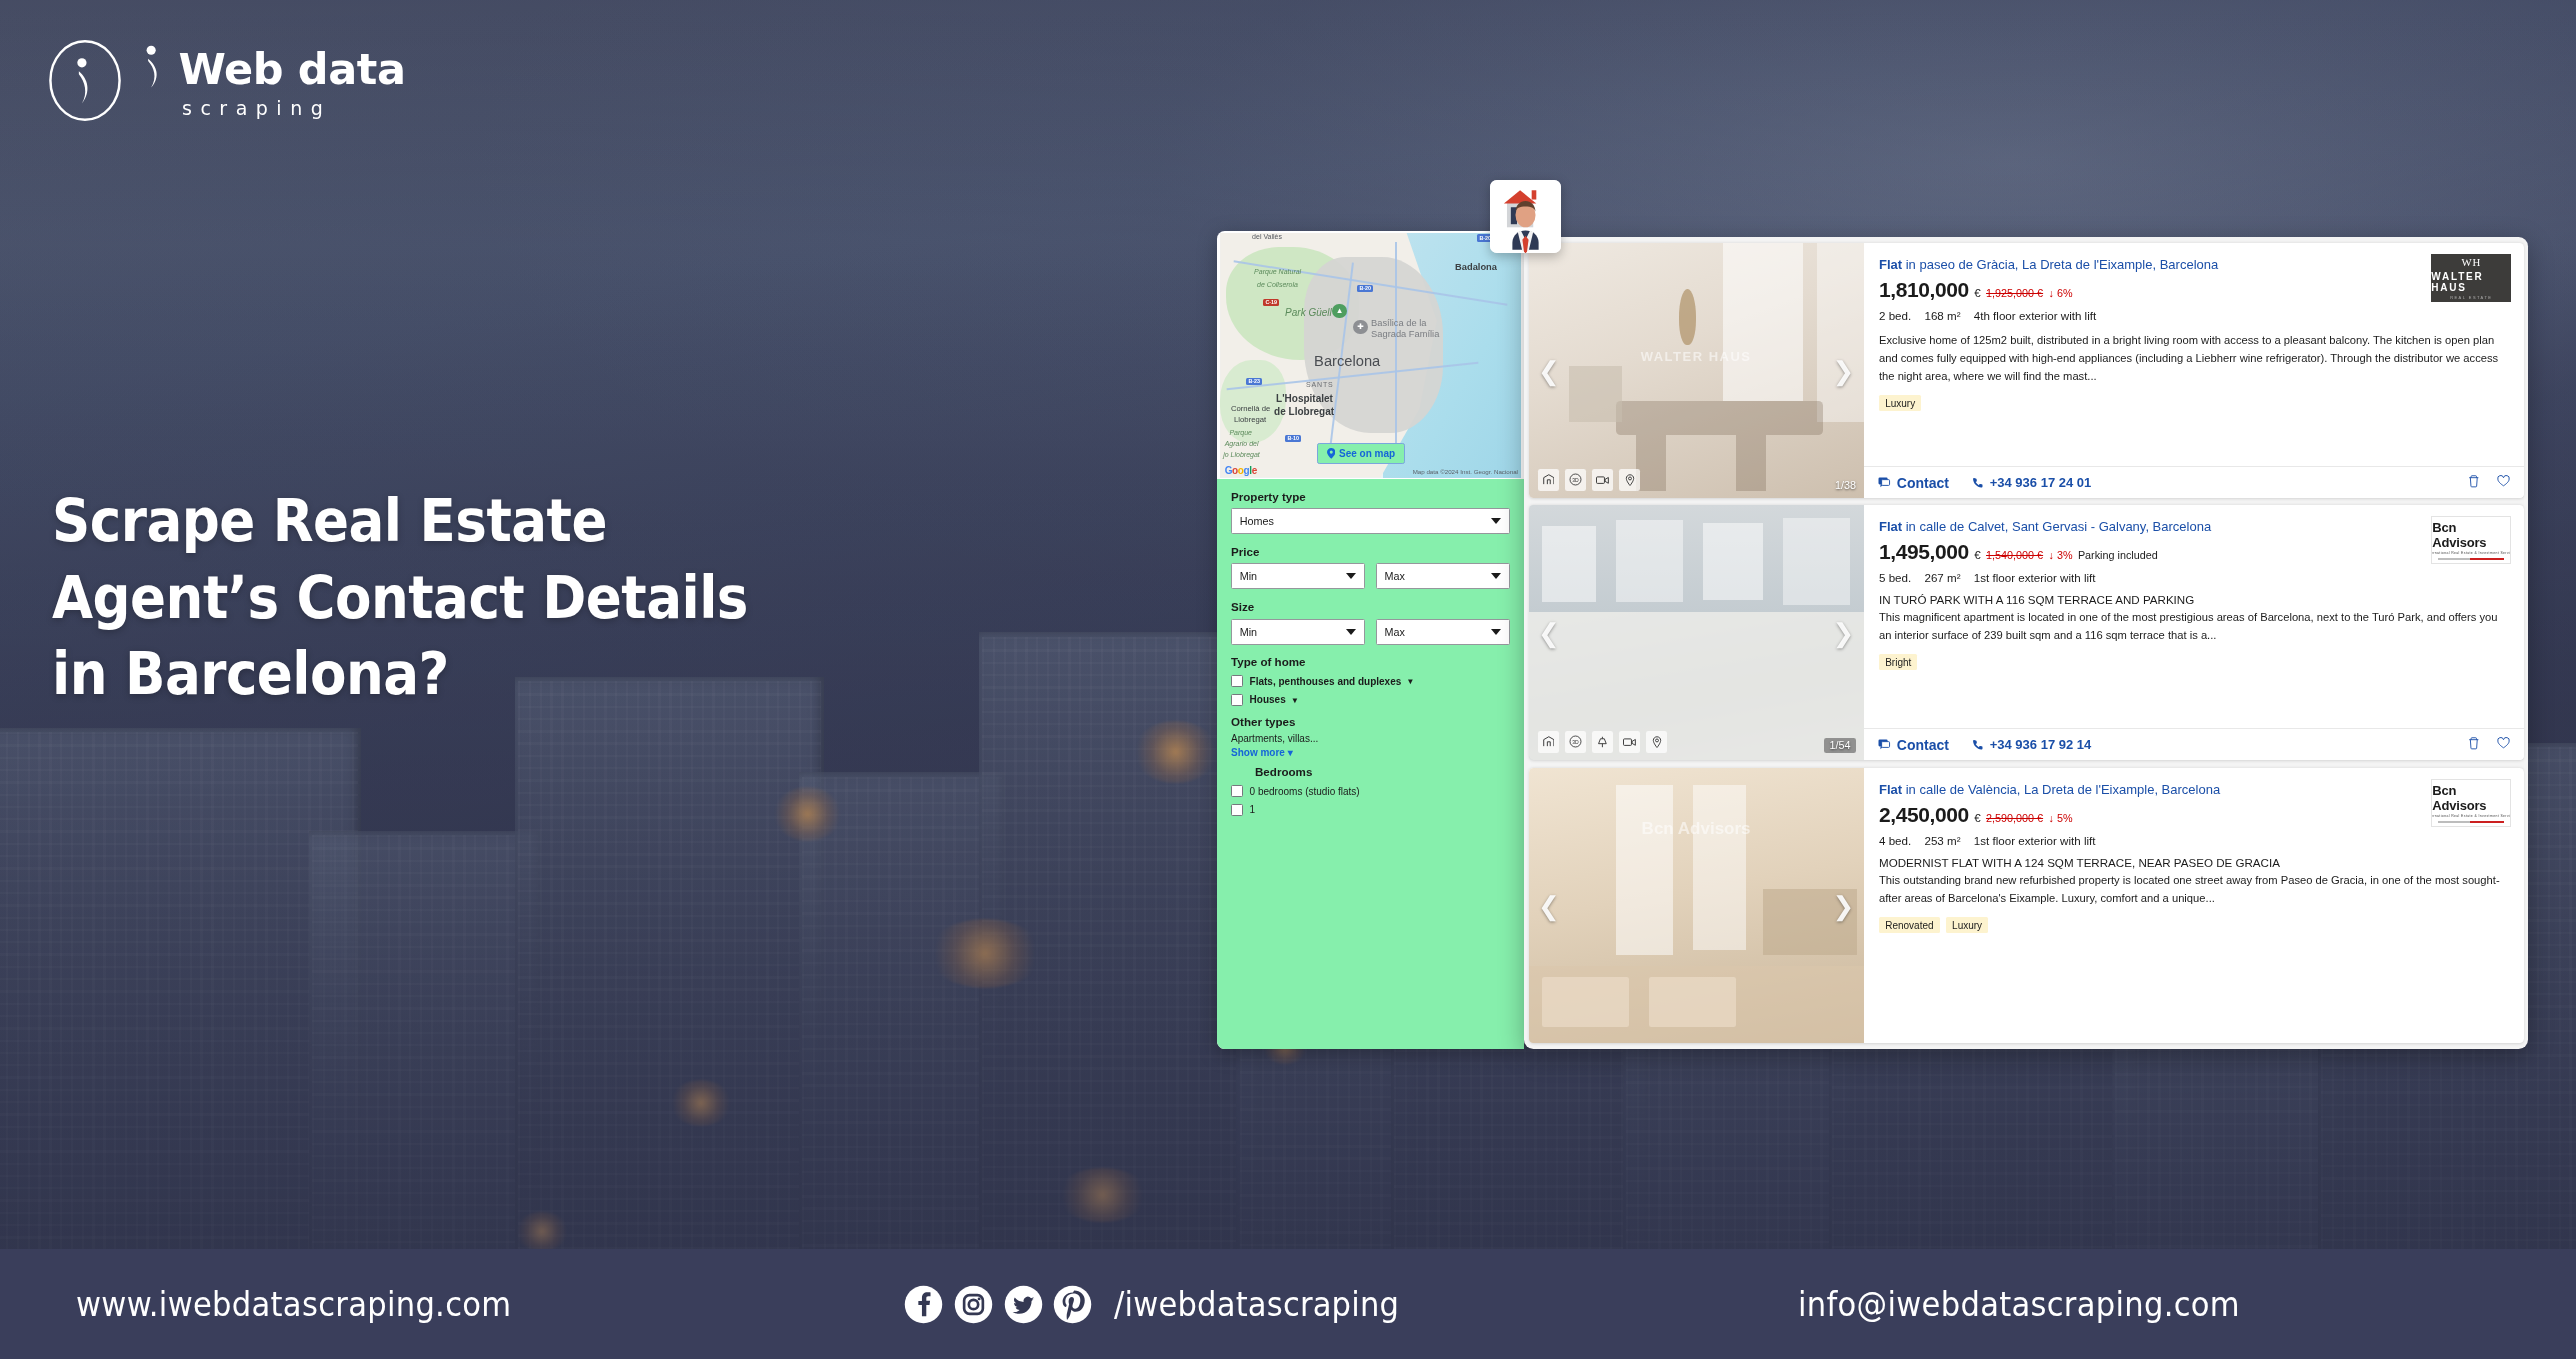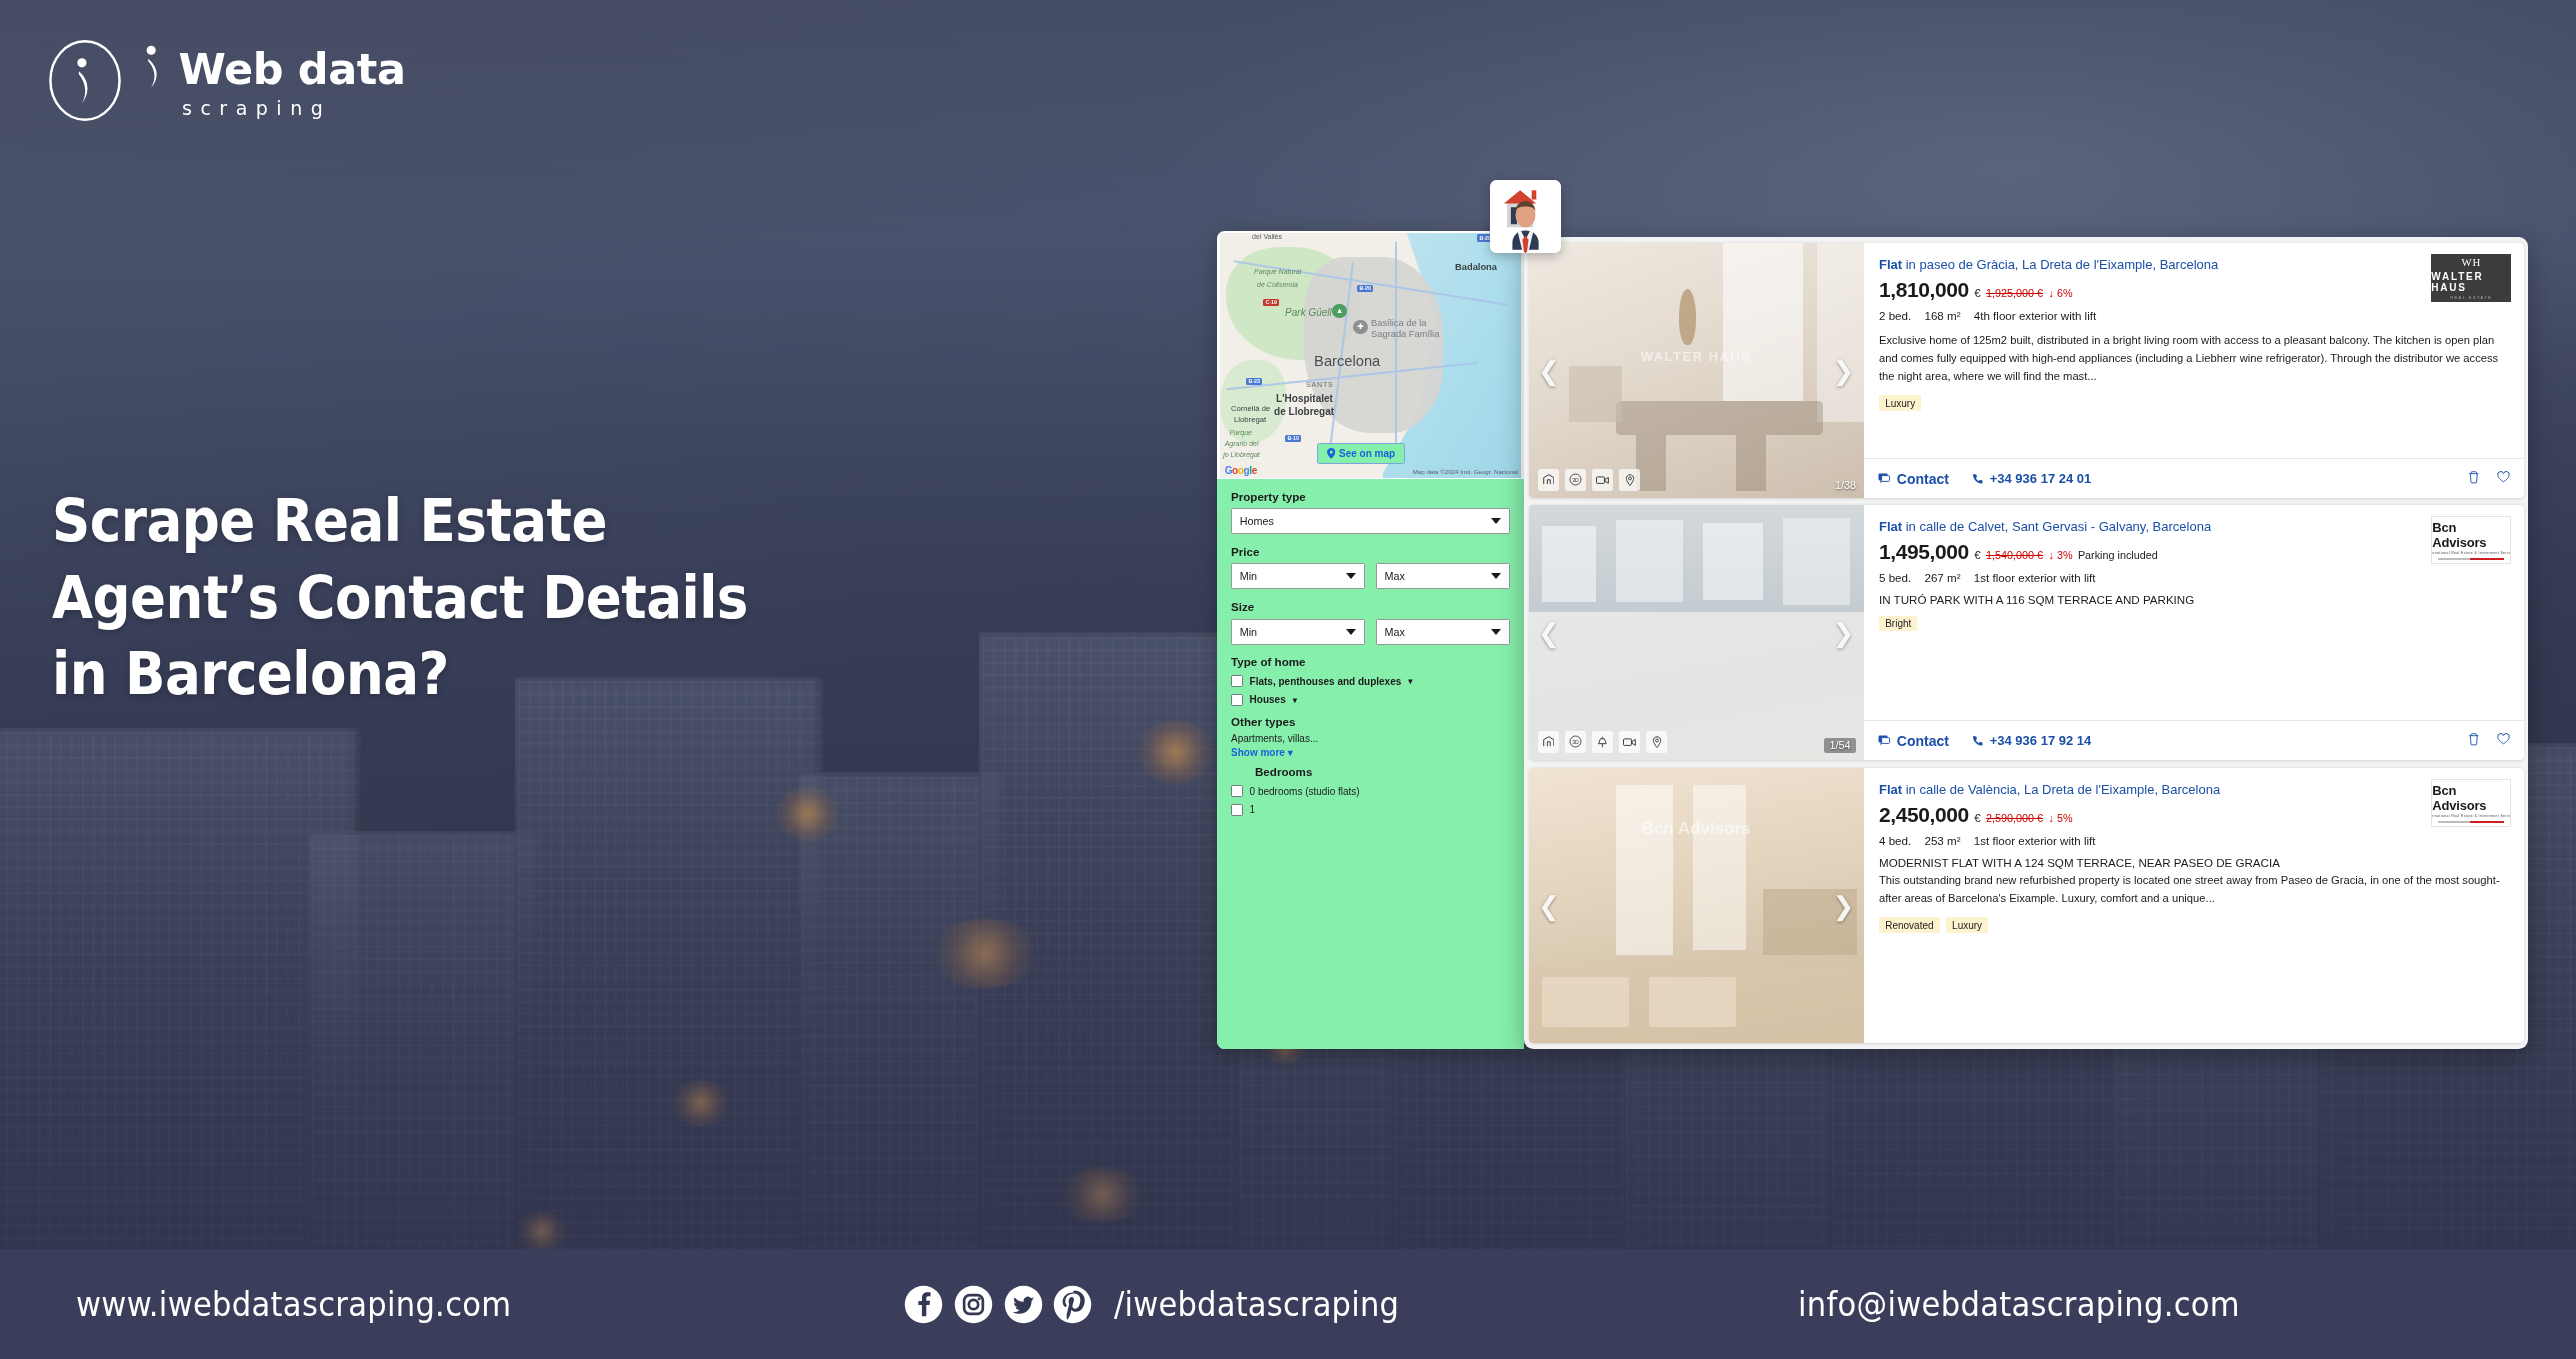--- a/index.html
+++ b/index.html
@@ -234,21 +234,21 @@
   .ag-wh-rule { width:63px; height:0.8px; background:rgba(255,255,255,0.6); }
   .ag-wh-name { color:#fff; font-size:10px; letter-spacing:1.8px; font-weight:700; }
   .ag-wh-sub { color:rgba(255,255,255,0.55); font-size:3.9px; letter-spacing:1.5px; }
   .agency.light { background:#fff; border:0.8px solid #e3e3e3; flex-direction:column; gap:1.5px; }
   .ag-bcn-name { color:#1b1b1b; font-size:13px; font-weight:700; letter-spacing:-0.2px; }
   .ag-bcn-sub { color:#444; font-size:3.4px; letter-spacing:0.4px; white-space:nowrap; }
   .ag-bcn-bar { width:66px; height:2.3px; margin-top:1.5px;
     background: linear-gradient(90deg,#bdbdbd 0 48%, #cc2020 48% 100%); }
 
   .card-foot {
-    position:absolute; left:0; right:0; bottom:0; height:40px;
+    position:absolute; left:0; right:0; bottom:0; height:32px;
     border-top:0.8px solid #e8e8e8; background:#fff;
     display:flex; align-items:center; padding:0 14px;
   }
   .cf-contact { display:flex; align-items:center; gap:6.2px; color:#1b4fa8; font-size:14px; font-weight:700; }
   .cf-phone { display:flex; align-items:center; gap:6.2px; color:#1b4fa8; font-size:13px; font-weight:700; margin-left:23px; }
   .cf-right { margin-left:auto; display:flex; gap:17px; color:#1b4fa8; }
 
   
   #agent-badge {
     position:absolute; left:273px; top:-51px; width:71px; height:73px;
@@ -575,20 +575,21 @@
           <span class="c-old">1,540,000 €</span>
           <span class="c-drop">↓ 3%</span>
           <span class="c-extra">Parking included</span>
         </div>
         <div class="c-specs">
           <span>5 bed.</span>
           <span>267 m²</span>
           <span>1st floor exterior with lift</span>
         </div>
         <div class="c-headline">IN TURÓ PARK WITH A 116 SQM TERRACE AND PARKING</div>
+        <div class="c-desc">This magnificent apartment is located in one of the most prestigious areas of Barcelona, next to the Turó Park, and offers you an interior surface of 239 built sqm and a 116 sqm terrace that is a...</div>
         <div class="c-tags">
           <span class="tag">Bright</span>
         </div>
         <div class="agency light">
           <span class="ag-bcn-name">Bcn Advisors</span>
           <span class="ag-bcn-sub">International Real Estate &amp; Investment Services</span>
           <span class="ag-bcn-bar"></span>
         </div>
         <div class="card-foot">
           <div class="cf-contact">

